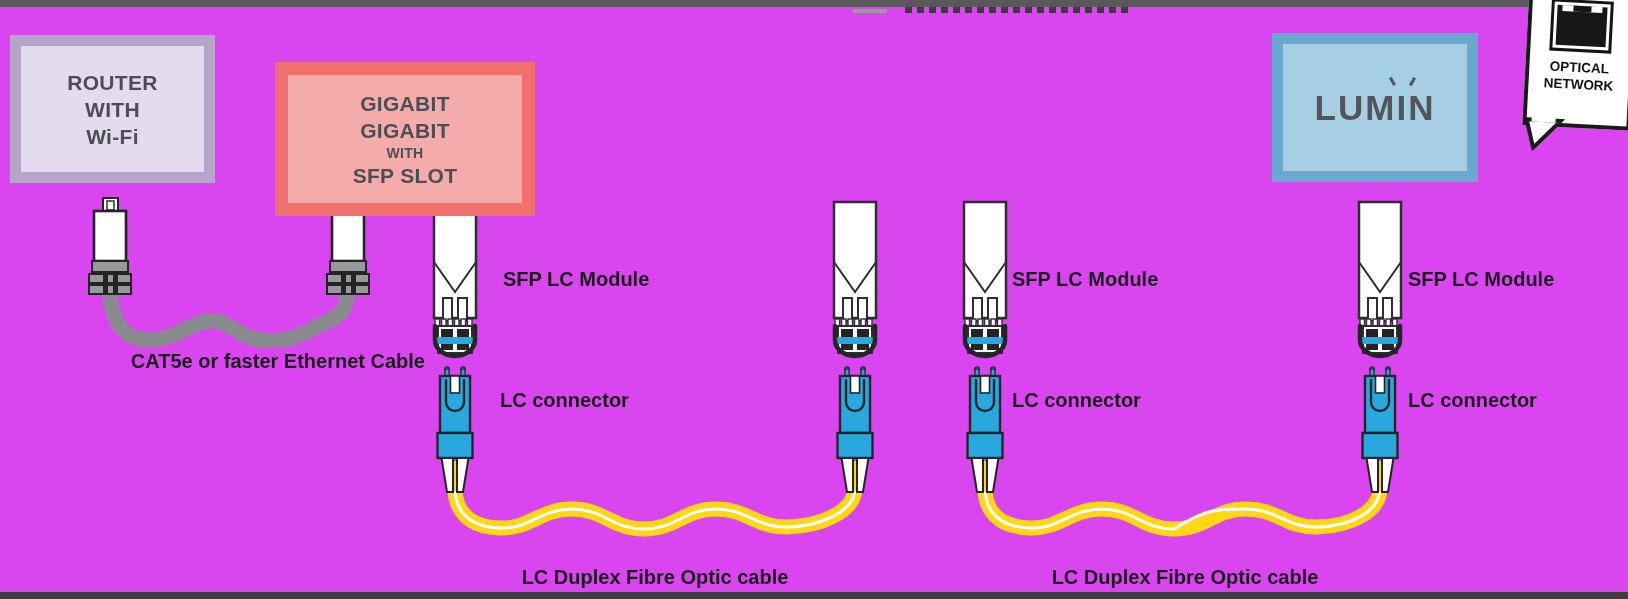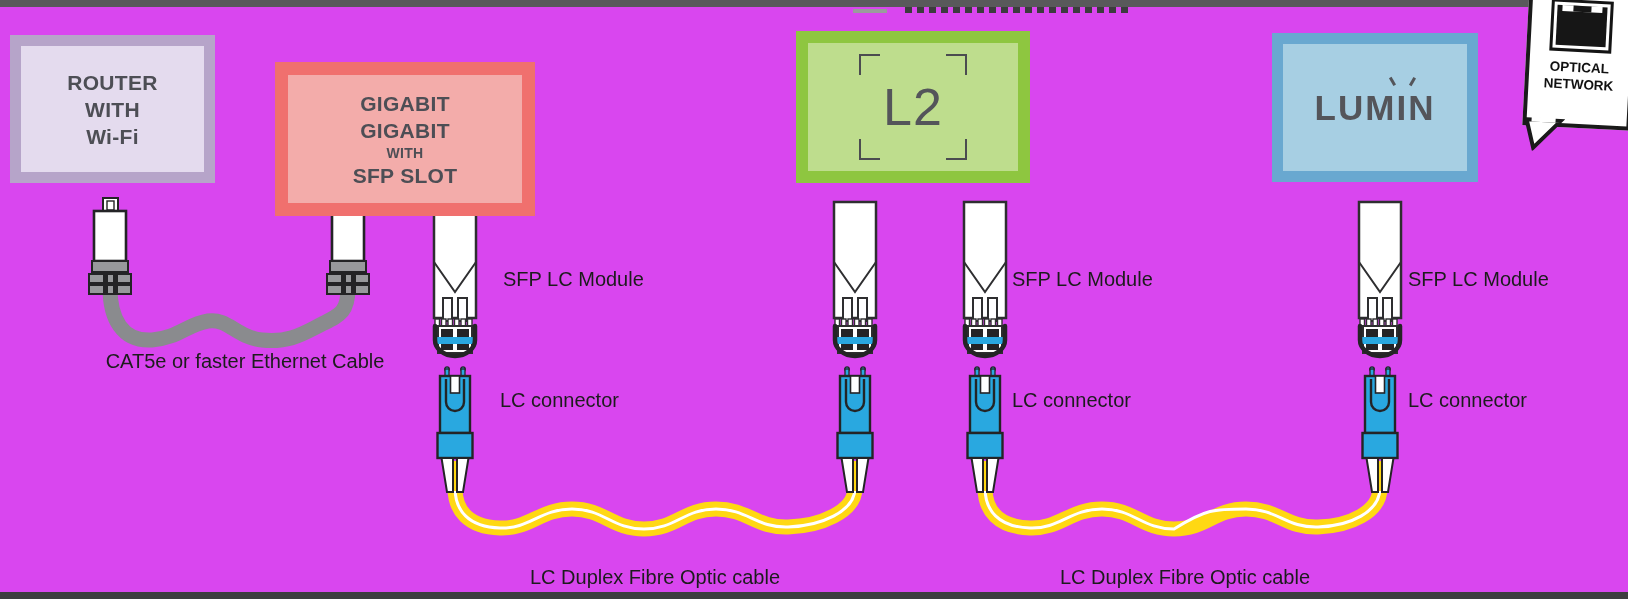--- a/index.html
+++ b/index.html
@@ -48,21 +48,21 @@
   .port-icon{width:62px;height:52px;border:3px solid #141414;padding:3px;box-sizing:border-box;}
   .port-inner{position:relative;width:100%;height:100%;background:#161616;}
   .port-inner::before{content:"";position:absolute;top:0;left:10%;width:80%;height:6px;background:#ffffff;}
   .port-inner::after{content:"";position:absolute;top:0;left:32%;width:36%;height:6px;background:#161616;}
   .tail{position:absolute;left:-4px;bottom:-29px;}
 
   
   .art{position:absolute;left:0;top:0;z-index:1;}
 
   
-  .lbl{position:absolute;font-weight:normal;color:#1c1c1c;font-size:20px;white-space:nowrap;z-index:2;}
+  .lbl{position:absolute;font-weight:bold;color:#1c1c1c;font-size:20px;white-space:nowrap;z-index:2;}
   .lbl.center{text-align:center;}
 </style>
 </head>
 <body>
 
 <div class="canvas">
 
   <div class="top-bar"></div>
   <div class="clip-frag"></div>
   <div class="clip-frag2"></div>
@@ -146,29 +146,20 @@
 
   <div class="device box-switch">
     <div class="lines">
       <span class="dev-line">GIGABIT</span>
       <span class="dev-line">GIGABIT</span>
       <span class="dev-line small">WITH</span>
       <span class="dev-line">SFP SLOT</span>
     </div>
   </div>
 
-  <div class="device box-l2">
-    <div class="finder">
-      <span class="corner tl"></span>
-      <span class="corner tr"></span>
-      <span class="corner bl"></span>
-      <span class="corner br"></span>
-      <span class="l2-text">L2</span>
-    </div>
-  </div>
 
   <div class="device box-lumin">
     <span class="lumin-word">
         <span>LUM</span>
         <span class="ray-i">I</span>
         <span>N</span>
       </span>
   </div>
 
   <div class="callout">
@@ -178,21 +169,21 @@
     <div class="callout-text">
       <div>OPTICAL</div>
       <div>NETWORK</div>
     </div>
     <svg class="tail" width="44" height="34">
       <polygon points="4,3 38,3 12,31" fill="#ffffff" stroke="#1a1a1a" stroke-width="4"></polygon>
       <rect x="9" y="0" width="24" height="5" fill="#ffffff"></rect>
     </svg>
   </div>
 
-  <div class="lbl center" style="left:65px;top:350px;width:360px;">CAT5e or faster Ethernet Cable</div>
+  <div class="lbl center" style="left:65px;top:350px;width:360px;text-align:right;">CAT5e or faster Ethernet Cable</div>
 
   <div class="lbl" style="left:503px;top:268px;">SFP LC Module</div>
   <div class="lbl" style="left:1012px;top:268px;">SFP LC Module</div>
   <div class="lbl" style="left:1408px;top:268px;">SFP LC Module</div>
 
   <div class="lbl" style="left:500px;top:389px;">LC connector</div>
   <div class="lbl" style="left:1012px;top:389px;">LC connector</div>
   <div class="lbl" style="left:1408px;top:389px;">LC connector</div>
 
   <div class="lbl center" style="left:455px;top:566px;width:400px;">LC Duplex Fibre Optic cable</div>

